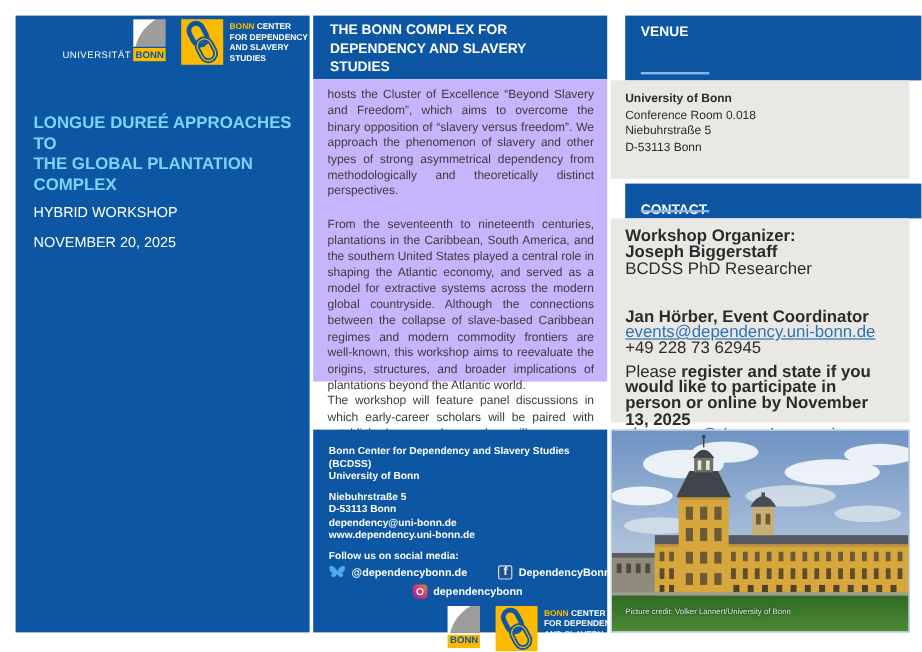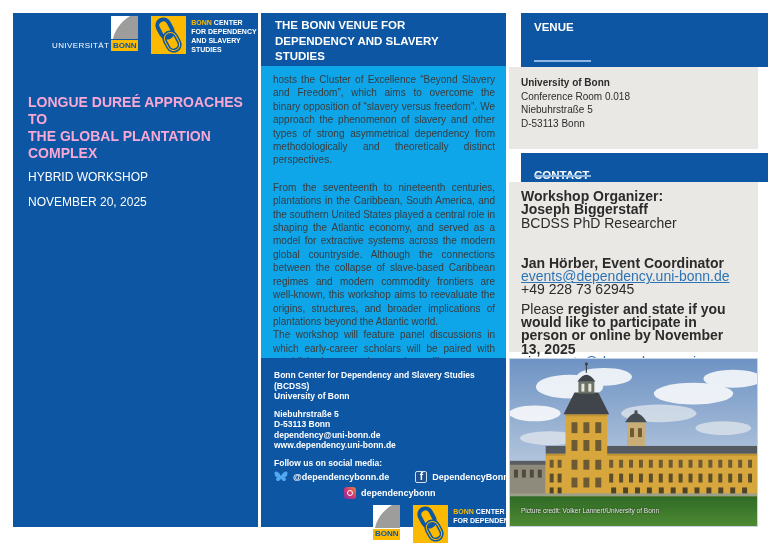--- a/index.html
+++ b/index.html
@@ -14,27 +14,27 @@
   .uni-text { color:#ffffff; font-size:8px; letter-spacing:.4px; margin:0 2px 1px 12px; }
   .uni-boxes { display:flex; flex-direction:column; }
   .uni-mark { width:27px; height:23px; background:#9D9D9C; position:relative; overflow:hidden; }
   .uni-mark.inv { background:#ffffff; }
   .uni-mark svg { display:block; }
   .uni-bonn-box { width:27px; height:11px; background:#FBBA00; color:#0D56A3; font-weight:bold; font-size:8px; display:flex; align-items:center; justify-content:center; margin-top:1px; }
   .bcdss-logo { display:flex; margin-left:13px; }
   .bcdss-mark { width:35px; height:38px; background:#FBBA00; display:flex; align-items:center; justify-content:center; }
   .bcdss-text { margin-left:5px; font-size:7px; font-weight:bold; line-height:9px; color:#ffffff; padding-top:2px; white-space:nowrap; }
   .bcdss-text .gold { color:#FBBA00; }
-  .left-title { margin:40px 14px 0 15px; color:#f9a8d4; font-weight:bold; font-size:14px; line-height:17px; }
+  .left-title { margin:40px 14px 0 15px; color:#7dd3fc; font-weight:bold; font-size:14px; line-height:17px; }
   .left-sub { margin:8px 14px 0 15px; color:#ffffff; font-size:12px; }
   .left-date { margin:11px 14px 0 15px; color:#ffffff; font-size:12px; }
 
   
   .mid-header { position:absolute; left:261px; top:13px; width:245px; height:53px; background:#0D56A3; color:#ffffff; font-weight:bold; font-size:11.5px; line-height:15.5px; padding:5px 14px; }
-  .mid-body { position:absolute; left:261px; top:66px; width:245px; height:292px; background:#0ea5e9; color:#3B3B3B; font-size:10px; line-height:13.4px; padding:7px 11px 0 12px; text-align:justify; }
+  .mid-body { position:absolute; left:261px; top:66px; width:245px; height:252px; background:#c4b5fd; color:#3B3B3B; font-size:10px; line-height:13.4px; padding:7px 11px 0 12px; text-align:justify; }
   .mid-body p + p { margin-top:14px; }
 
   
   .sec-header { position:absolute; left:509px; width:249px; background:#0D56A3; color:#ffffff; font-weight:bold; font-size:11.5px; padding:8px 0 0 13px;margin-left:12px; }
   .venue-header { top:13px; height:54px; }
   .contact-header { top:153px; height:29px; padding-top:16px; }
   .rule { position:absolute; left:13px; bottom:5px; width:57px; height:2px; background:#8DB7E2; }
   .venue-body { position:absolute; left:509px; top:67px; width:249px; height:82px; background:#E9E8E4; color:#2b2b2b; font-size:10px; line-height:13.5px; padding:9px 0 0 12px; }
   .contact-body { position:absolute; left:509px; top:182px; width:249px; height:170px; background:#E9E8E4; color:#2b2b2b; font-size:14px; line-height:13.3px; padding:8px 12px 0 12px; }
   .bold { font-weight:bold; }
@@ -100,21 +100,21 @@
     </div>
     <div class="left-title">
       <div>LONGUE DUREÉ APPROACHES TO</div>
       <div>THE GLOBAL PLANTATION COMPLEX</div>
     </div>
     <div class="left-sub">HYBRID WORKSHOP</div>
     <div class="left-date">NOVEMBER 20, 2025</div>
   </div>
 
   <div class="mid-header">
-    <div>THE BONN VENUE FOR</div>
+    <div>THE BONN COMPLEX FOR</div>
     <div>DEPENDENCY AND SLAVERY</div>
     <div>STUDIES</div>
   </div>
   <div class="mid-body">
     <p>hosts the Cluster of Excellence “Beyond Slavery and Freedom”, which aims to overcome the binary opposition of “slavery versus freedom”. We approach the phenomenon of slavery and other types of strong asymmetrical dependency from methodologically and theoretically distinct perspectives.</p>
     <p>From the seventeenth to nineteenth centuries, plantations in the Caribbean, South America, and the southern United States played a central role in shaping the Atlantic economy, and served as a model for extractive systems across the modern global countryside. Although the connections between the collapse of slave-based Caribbean regimes and modern commodity frontiers are well-known, this workshop aims to reevaluate the origins, structures, and broader implications of plantations beyond the Atlantic world.</p>
     <p style="margin-top:0;">The workshop will feature panel discussions in which early-career scholars will be paired with established researchers who will serve as moderators to foster productive, in-depth dialogue.</p>
   </div>
 
   <div class="sec-header venue-header">

